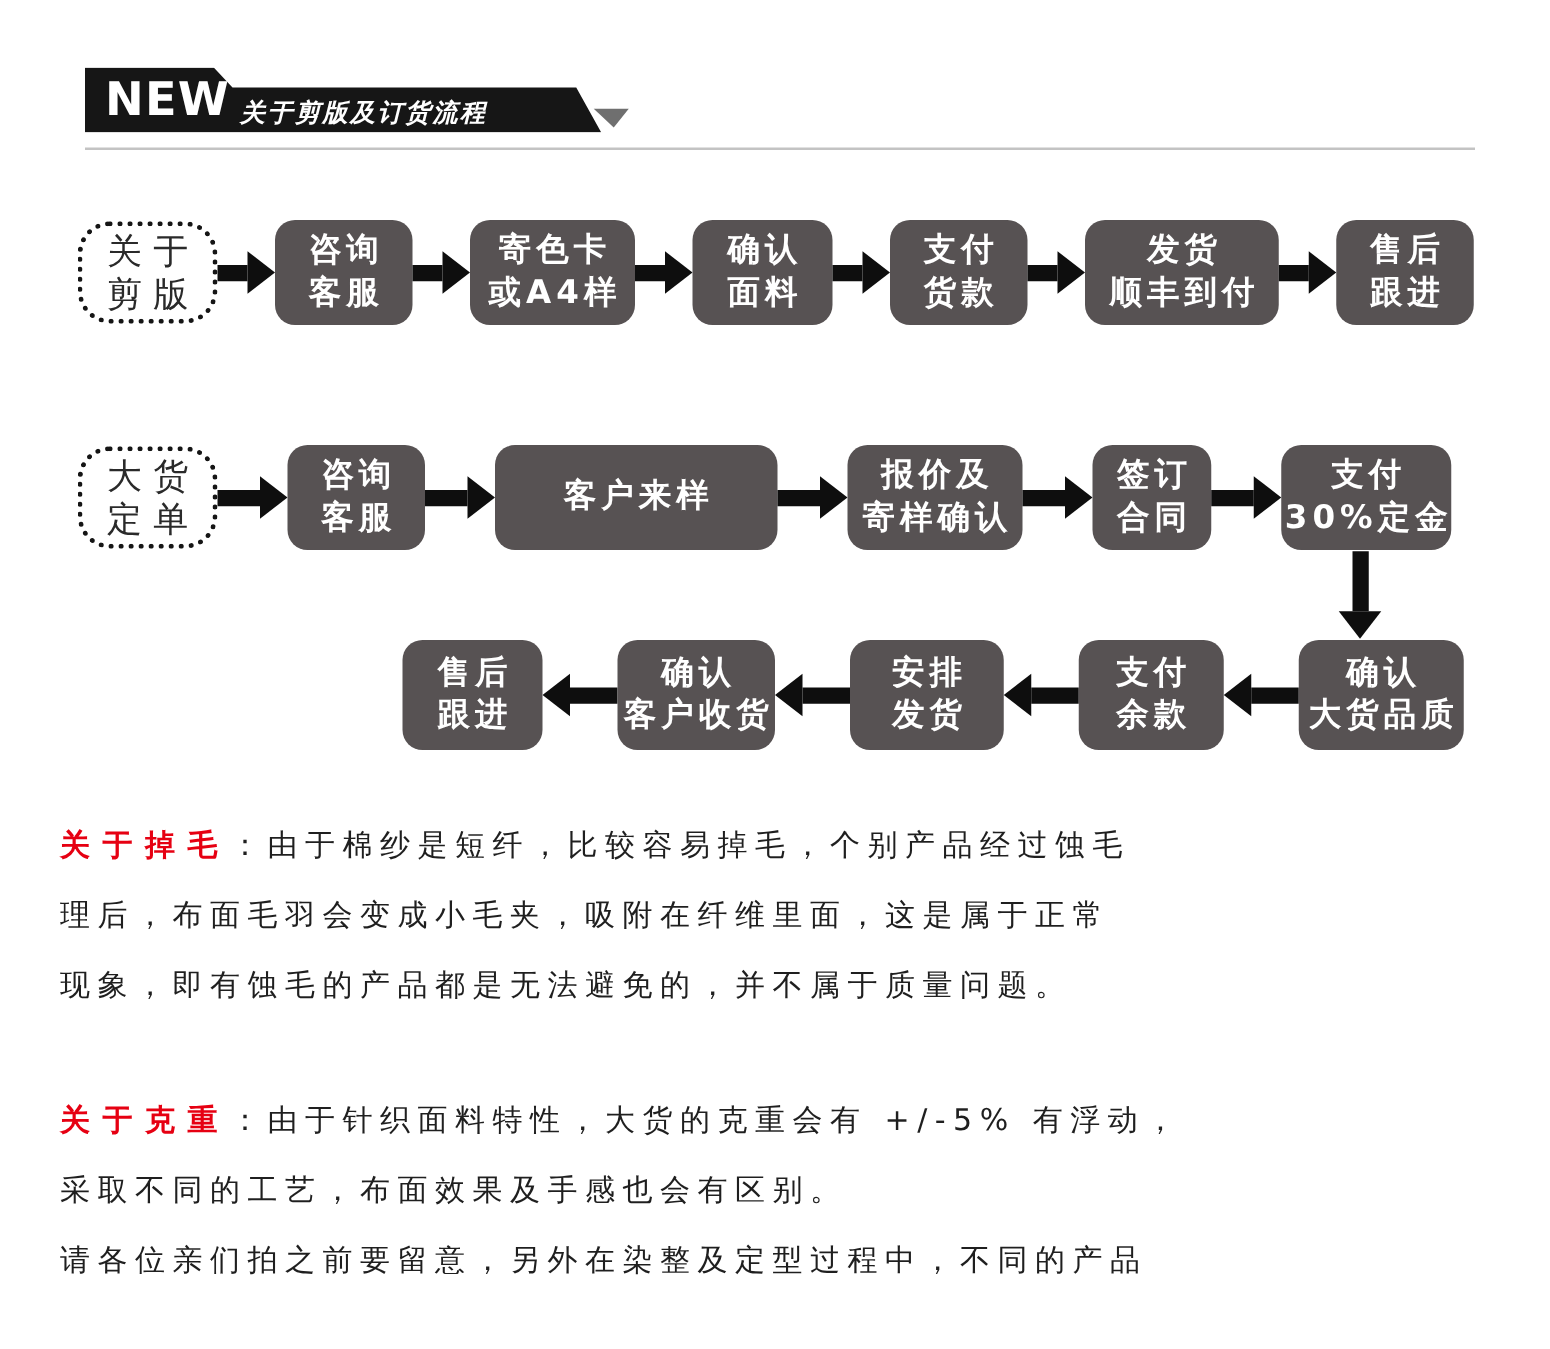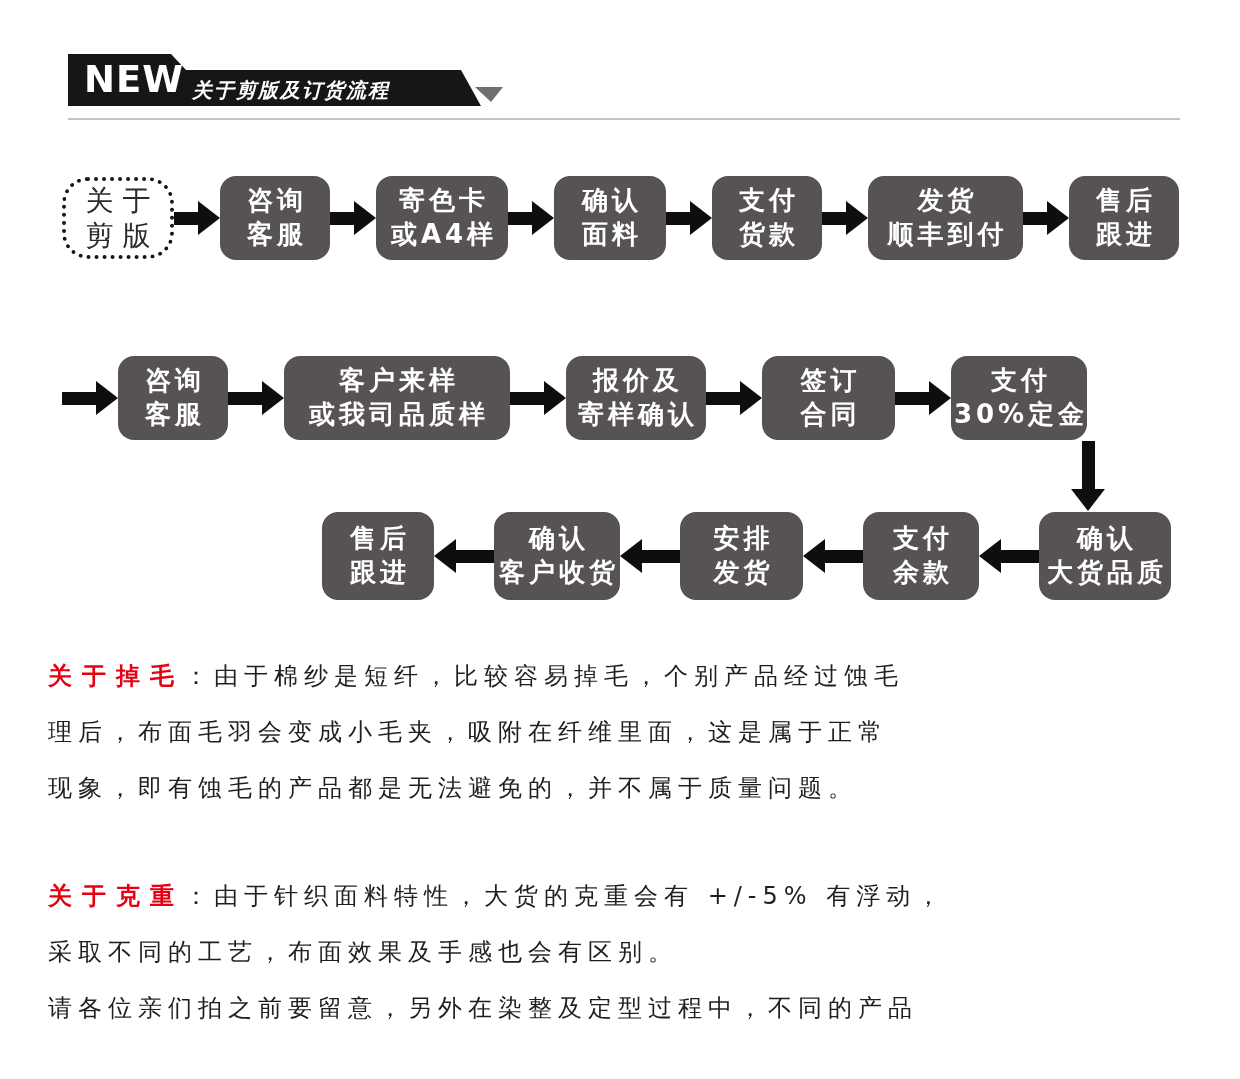--- a/index.html
+++ b/index.html
@@ -138,49 +138,52 @@
         <div class="sh" style="width:24px;"></div>
         <div class="hd-r"></div>
       </div>
     <div class="step" style="width:110px;">
       <span class="l">售后</span>
       <span class="l">跟进</span>
     </div>
   </div>
 
   <div class="flow-row row2">
+    <div class="dotted-label">
+      <span>大货</span>
+      <span>定单</span>
+    </div>
     <div class="arr">
         <div class="sh" style="width:34px;"></div>
         <div class="hd-r"></div>
       </div>
     <div class="step" style="width:110px;">
       <span class="l">咨询</span>
       <span class="l">客服</span>
     </div>
     <div class="arr">
         <div class="sh" style="width:34px;"></div>
         <div class="hd-r"></div>
       </div>
     <div class="step" style="width:226px;">
       <span class="l">客户来样</span>
-      <span class="l">或我司品质样</span>
     </div>
     <div class="arr">
         <div class="sh" style="width:34px;"></div>
         <div class="hd-r"></div>
       </div>
     <div class="step" style="width:140px;">
       <span class="l">报价及</span>
       <span class="l">寄样确认</span>
     </div>
     <div class="arr">
         <div class="sh" style="width:34px;"></div>
         <div class="hd-r"></div>
       </div>
-    <div class="step" style="width:133px;">
+    <div class="step" style="width:95px;">
       <span class="l">签订</span>
       <span class="l">合同</span>
     </div>
     <div class="arr">
         <div class="sh" style="width:34px;"></div>
         <div class="hd-r"></div>
       </div>
     <div class="step" style="width:136px;">
       <span class="l">支付</span>
       <span class="l">30%定金</span>

